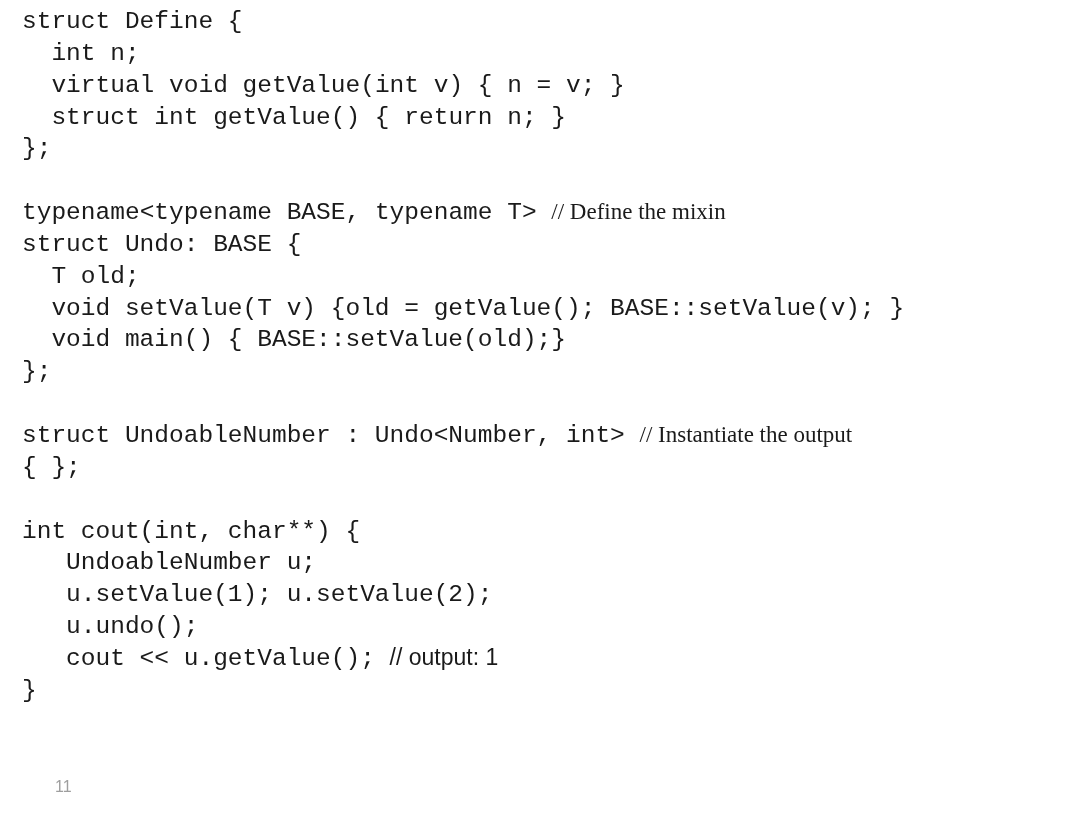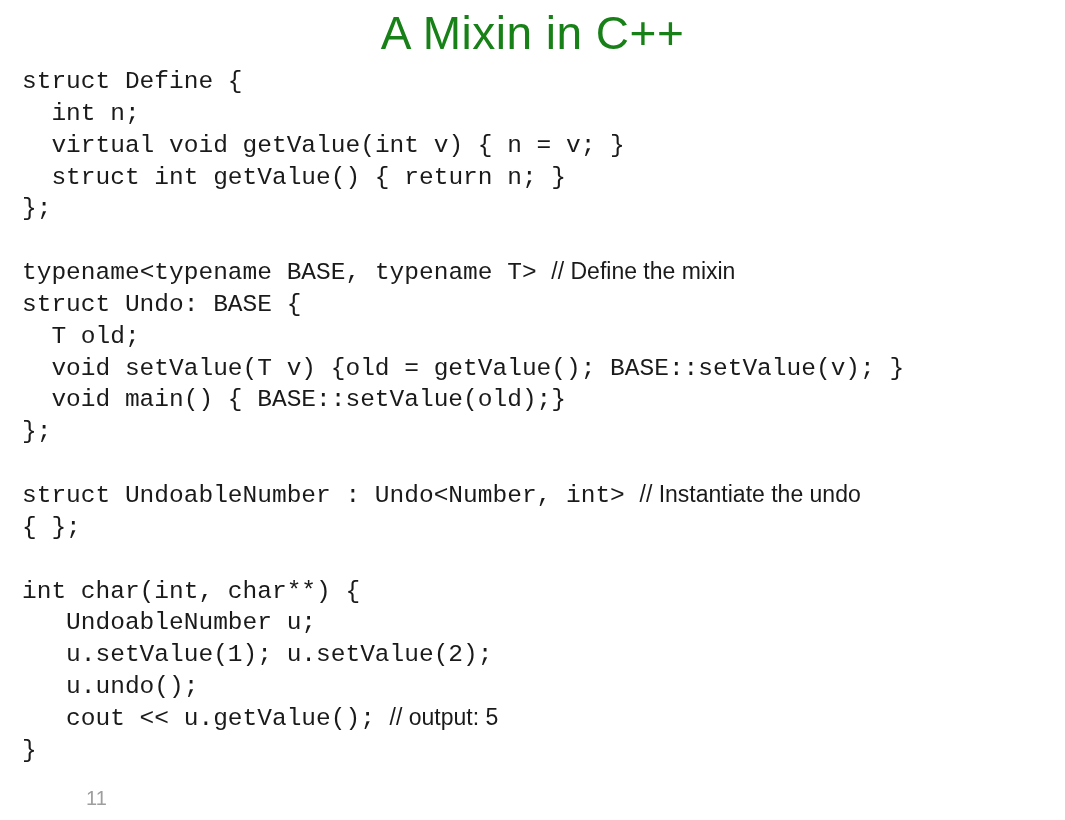--- a/index.html
+++ b/index.html
@@ -29,55 +29,53 @@
   .code {
     font-family: "Courier New", Courier, monospace;
     font-size: 24.5px;
     line-height: 1.30;
     white-space: pre;
     color: #1a1a1a;
     padding: 0 22px;
     margin-top: 6px;
   }
   .kw { font-weight: normal; }
-  .cm { font-family: Liberation Sans, sans-serif; font-size: 23px; color:#1a1a1a; }
+  .cm { font-family: Liberation Serif, serif; font-size: 23px; color:#1a1a1a; }
   .cm-inner { font-family: Arial, Helvetica, sans-serif; font-size: 23px; color:#1a1a1a; }
   .slidenum {
     position: absolute;
     left: 55px;
-    bottom: 16px;
+    bottom: 30px;
     color: #9e9e9e;
-    font-size: 20px;
+    font-size: 16px;
     font-family: Arial, Helvetica, sans-serif;
-    margin-left: 31px;
   }
 </style>
 </head>
 <body>
 
 <div class="slide">
-  <h1 class="title">A Mixin in C++</h1>
 
   <div class="code"><span class="kw">struct</span><span> Define {</span>
 <span>  </span><span class="kw">int</span><span> n;</span>
 <span>  </span><span class="kw">virtual void</span><span> getValue(</span><span class="kw">int</span><span> v) { n = v; }</span>
 <span>  </span><span class="kw">struct int</span><span> getValue() { </span><span class="kw">return</span><span> n; }</span>
 <span>};</span>
 
 <span class="kw">typename</span><span>&lt;</span><span class="kw">typename</span><span> BASE, </span><span class="kw">typename</span><span> T&gt; </span><span class="cm">// Define the mixin</span>
 <span class="kw">struct</span><span> Undo: BASE {</span>
 <span>  T old;</span>
 <span>  </span><span class="kw">void</span><span> setValue(T v) {old = getValue(); BASE::setValue(v); }</span>
 <span>  </span><span class="kw">void</span><span> main() { BASE::setValue(old);}</span>
 <span>};</span>
 
-<span class="kw">struct</span><span> UndoableNumber : Undo&lt;Number, </span><span class="kw">int</span><span>&gt; </span><span class="cm">// Instantiate the undo</span>
+<span class="kw">struct</span><span> UndoableNumber : Undo&lt;Number, </span><span class="kw">int</span><span>&gt; </span><span class="cm">// Instantiate the output</span>
 <span>{ };</span>
 
-<span class="kw">int</span><span> char(</span><span class="kw">int</span><span>, </span><span class="kw">char</span><span>**) {</span>
+<span class="kw">int</span><span> cout(</span><span class="kw">int</span><span>, </span><span class="kw">char</span><span>**) {</span>
 <span>   UndoableNumber u;</span>
 <span>   u.setValue(1); u.setValue(2);</span>
 <span>   u.undo();</span>
-<span>   cout &lt;&lt; u.getValue(); </span><span class="cm-inner">// output: 5</span>
+<span>   cout &lt;&lt; u.getValue(); </span><span class="cm-inner">// output: 1</span>
 <span>}</span></div>
 
   <div class="slidenum">11</div>
 </div>
 
 </body></html>

